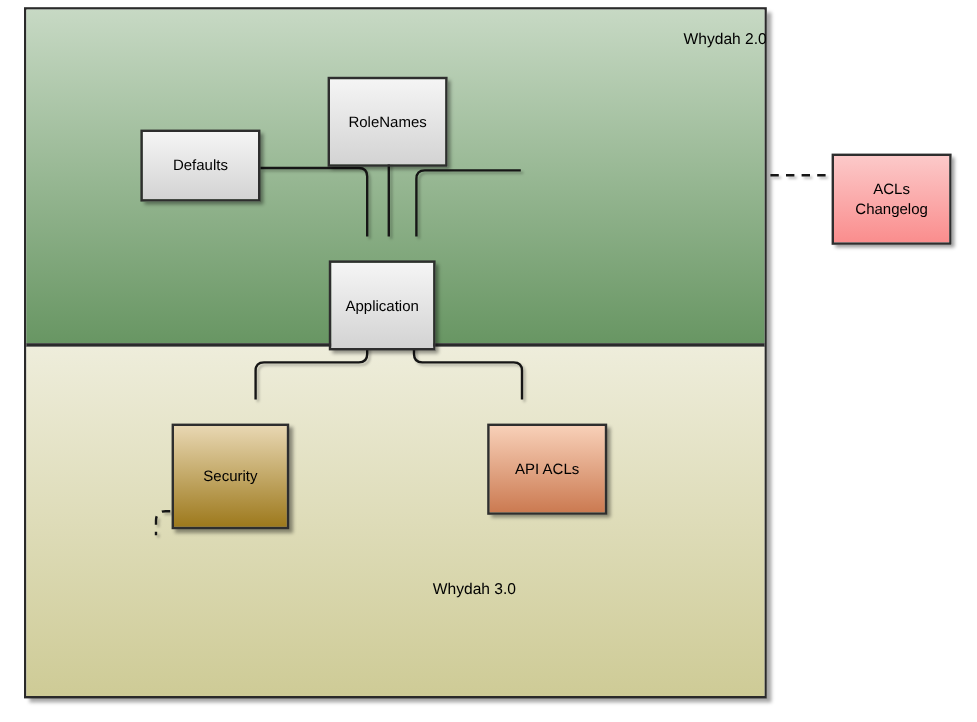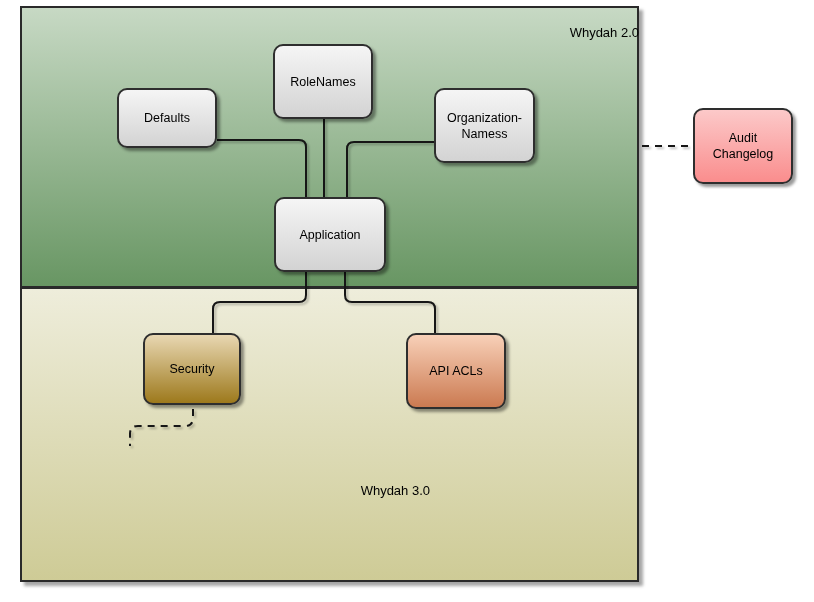--- a/index.html
+++ b/index.html
@@ -55,42 +55,43 @@
     fill: none;
     stroke: #161616;
     stroke-width: 2;
   }
   #edge-layer path.dashed { stroke-dasharray: 7 6; }
 
   
   .node {
     position: absolute;
     border: 2px solid #2e2e2e;
-    border-radius: 10px;
+    border-radius: 0;
     box-sizing: border-box;
     box-shadow: 3px 3px 3px rgba(0,0,0,0.4);
     display: flex;
     align-items: center;
     justify-content: center;
     text-align: center;
     font-size: 12.5px;
     line-height: 16px;
     padding: 18px 5px;
+    margin-top: 20px;
   }
   .fill-gray       { background: linear-gradient(to bottom, #f5f5f5 0%, #d3d3d3 100%); }
   .fill-gold       { background: linear-gradient(to bottom, #e8d7b2 0%, #9d791c 100%); }
   .fill-terracotta { background: linear-gradient(to bottom, #f8d0b8 0%, #cb7a51 100%); }
   .fill-orange     { background: linear-gradient(to bottom, #ffd7ad 0%, #fe8e2f 100%); }
   .fill-red        { background: linear-gradient(to bottom, #fcc9c9 0%, #fa8d8d 100%); }
 
   #node-defaults    { left: 117px; top:  88px; width: 100px; height: 60px; }
   #node-rolenames   { left: 273px; top:  44px; width: 100px; height: 75px; }
   #node-orgnamess   { left: 434px; top:  88px; width: 101px; height: 75px; }
-  #node-application { left: 274px; top: 197px; width:  112px; height: 75px; }
-  #node-security    { left: 143px; top: 333px; width:  98px; height: 72px; }
+  #node-application { left: 274px; top: 197px; width:  89px; height: 75px; }
+  #node-security    { left: 143px; top: 333px; width:  98px; height: 88px; }
   #node-apiacls     { left: 406px; top: 333px; width: 100px; height: 76px; }
   #node-crypto      { left:  77px; top: 446px; width: 100px; height: 76px; }
   #node-audit       { left: 693px; top: 108px; width: 100px; height: 76px; }
 </style>
 </head>
 <body>
 
 <div id="stage">
 
   <div id="group-container">
@@ -112,34 +113,31 @@
   </svg>
 
   <div id="node-defaults" class="node fill-gray">
     <span>Defaults</span>
   </div>
 
   <div id="node-rolenames" class="node fill-gray">
     <span>RoleNames</span>
   </div>
 
-  <div id="node-orgnamess" class="node fill-gray">
-    <span>Organization-Namess</span>
-  </div>
 
   <div id="node-application" class="node fill-gray">
     <span>Application</span>
   </div>
 
   <div id="node-security" class="node fill-gold">
     <span>Security</span>
   </div>
 
   <div id="node-apiacls" class="node fill-terracotta">
     <span>API ACLs</span>
   </div>
 
 
   <div id="node-audit" class="node fill-red">
-    <span>Audit Changelog</span>
+    <span>ACLs Changelog</span>
   </div>
 
 </div>
 
 </body></html>

